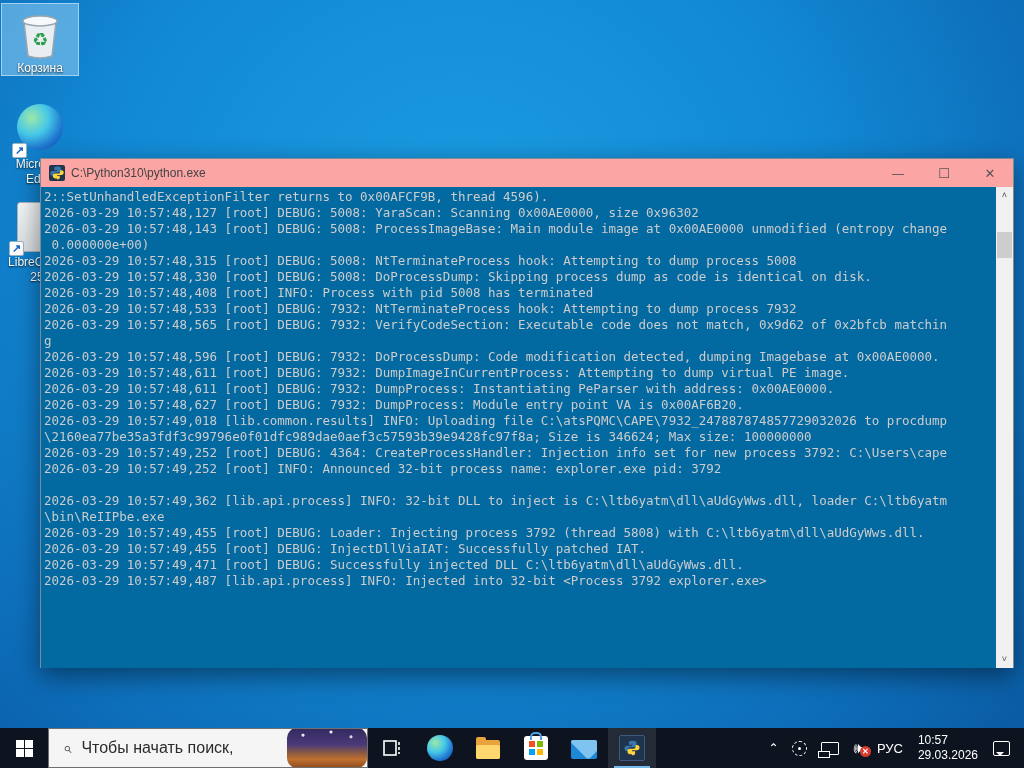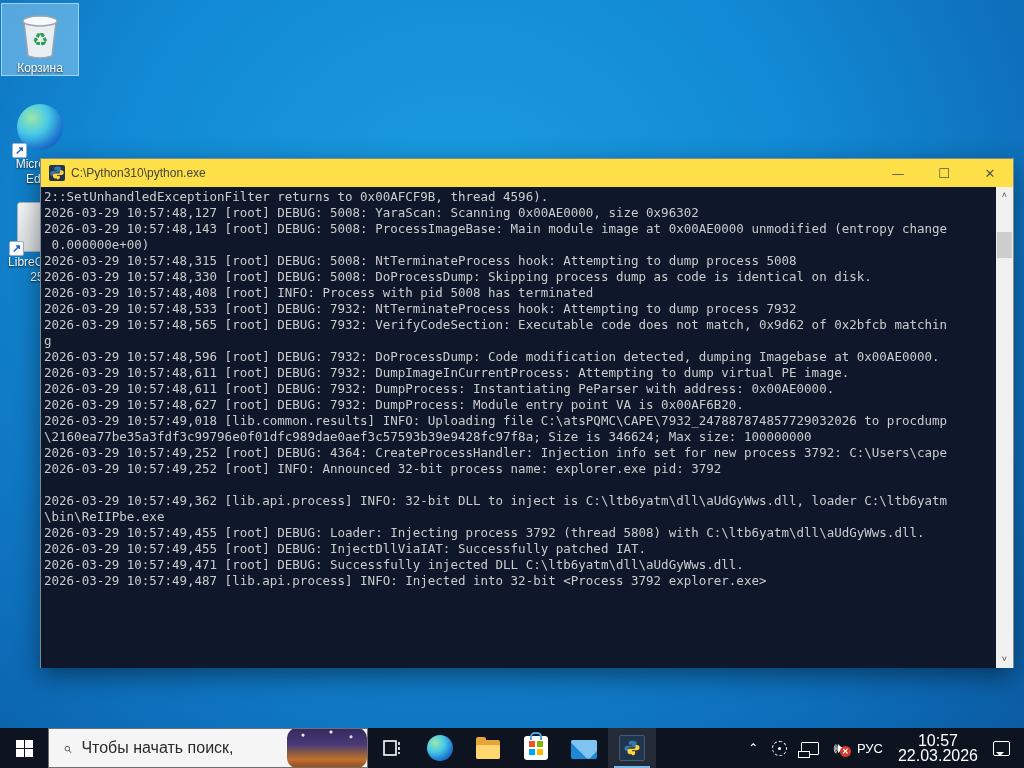--- a/index.html
+++ b/index.html
@@ -19,28 +19,28 @@
 
   .bin-svg { width:52px; height:52px; }
   .edge-ball { width:46px; height:46px; margin:3px auto; border-radius:50%;
     background: radial-gradient(circle at 32% 30%, #9ce8a8 0%, #45c7e8 38%, #1e74cf 70%, #0d47a1 100%); }
   .libre-doc { width:40px; height:50px; margin:0 auto; background:linear-gradient(180deg,#f4f6f7,#d9dee2);
     border:1px solid #aab4bb; border-radius:3px; }
 
   
   .win { position:absolute; left:40px; top:158px; width:974px; height:510px;
     border:1px solid #7e8b94; box-shadow:0 8px 24px rgba(0,0,0,.45); background:#0c0c0c; }
-  .titlebar { height:28px; background:#fde047; display:flex; align-items:center; padding-left:8px; }
+  .titlebar { height:28px; background:#fca5a5; display:flex; align-items:center; padding-left:8px; }
   .title-ico { width:16px; height:16px; margin-right:6px; }
   .title-txt { font-size:12px; color:#444; flex:1 1 auto; white-space:nowrap; overflow:hidden; }
   .caption-btns { display:flex; height:28px; }
   .cap-btn { width:46px; height:28px; display:flex; align-items:center; justify-content:center;
     color:#555; font-size:13px; font-family:"DejaVu Sans", sans-serif; }
 
-  .conbody { position:relative; width:100%; height:481px; background:#0f172a; overflow:hidden; }
+  .conbody { position:relative; width:100%; height:481px; background:#0369a1; overflow:hidden; }
   .conlines { position:absolute; left:3px; top:2px; right:20px; }
   .console-line { font-family:"DejaVu Sans Mono","Liberation Mono",monospace; font-size:12.5px;
     line-height:16px; min-height:16px; color:#cccccc; white-space:pre; overflow:hidden; }
 
   .vscroll { position:absolute; top:0; right:0; width:17px; height:100%; background:#f0f0f0;
     display:flex; flex-direction:column; justify-content:space-between; align-items:center; }
   .scr-arrow { width:17px; height:17px; color:#505050; font-size:9px; line-height:17px; text-align:center; }
   .scr-track { position:absolute; top:17px; bottom:17px; left:0; right:0; }
   .scr-thumb { position:absolute; top:28px; left:1px; width:15px; height:26px; background:#cdcdcd; }
 
@@ -89,21 +89,21 @@
   .tray { margin-left:auto; display:flex; align-items:center; color:#fff; }
   .tray-item { height:40px; display:flex; align-items:center; justify-content:center; padding:0 7px; font-size:13px; }
   .chev { font-size:12px; }
   .agent-ico { width:15px; height:15px; border:1.5px dashed #fff; border-radius:50%; position:relative; }
   .agent-ico::after { content:""; position:absolute; left:5px; top:5px; width:3px; height:3px; background:#fff; border-radius:50%; }
   .net-ico { position:relative; width:18px; height:13px; border:1.5px solid #fff; border-radius:1px; }
   .net-ico::after { content:""; position:absolute; left:-4px; bottom:-4px; width:10px; height:5px; border:1.5px solid #fff; background:#0d1420; }
   .vol { position:relative; font-size:15px; }
   .vol .mute { position:absolute; right:-8px; bottom:0; width:11px; height:11px; background:#d83b2e; border-radius:50%;
     color:#fff; font-size:8px; line-height:11px; text-align:center; font-weight:bold; }
-  .clock { text-align:center; font-size:16px; line-height:15px; padding:0 8px; }
+  .clock { text-align:left; font-size:12px; line-height:15px; padding:0 8px; }
   .action-ico { width:17px; height:15px; border:1.5px solid #fff; border-radius:2px; position:relative; }
   .action-ico::after { content:""; position:absolute; left:2px; bottom:-5px; width:0; height:0;
     border:4px solid transparent; border-top-color:#fff; }
 </style>
 </head>
 <body>
 
 <div class="stage">
 
   <div class="dicon selected" style="left:2px; top:4px;">
@@ -264,21 +264,21 @@
           <span>🕪</span>
           <span class="mute">✕</span>
         </div>
       </div>
       <div class="tray-item">
         <span>РУС</span>
       </div>
       <div class="tray-item clock">
         <div>
           <div>10:57</div>
-          <div>22.03.2026</div>
+          <div>29.03.2026</div>
         </div>
       </div>
       <div class="tray-item" style="padding-right:14px;">
         <div class="action-ico"></div>
       </div>
     </div>
   </div>
 
 </div>
 

